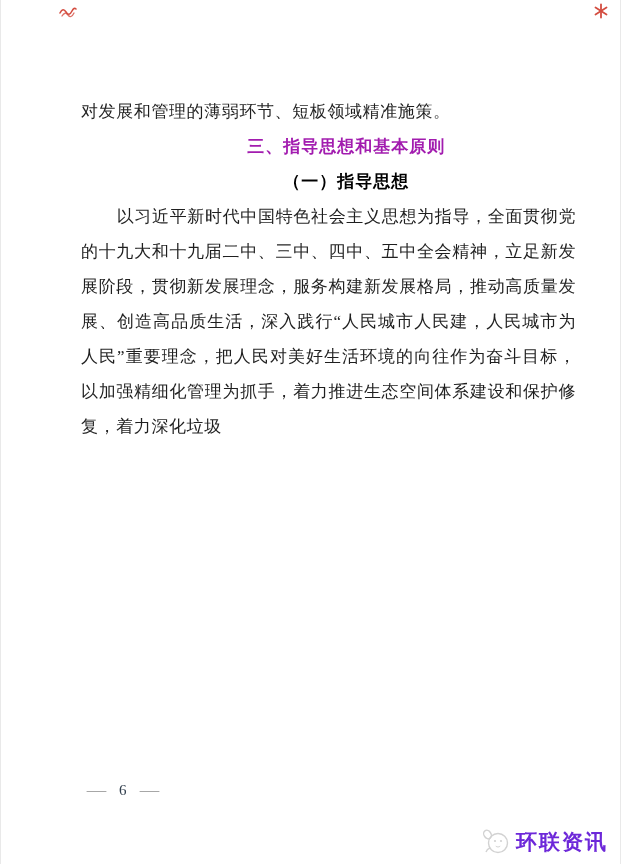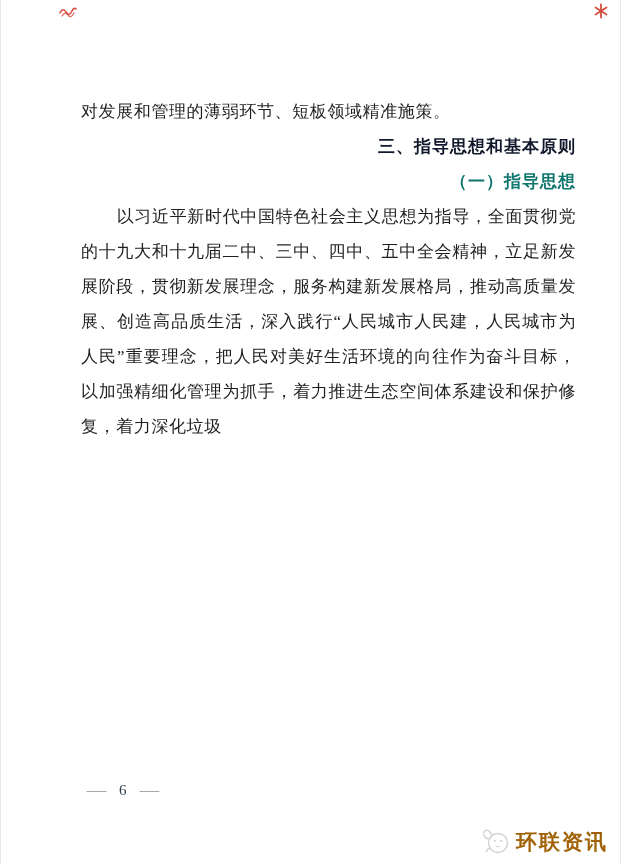--- a/index.html
+++ b/index.html
@@ -39,29 +39,29 @@
     line-height: 35px;
     letter-spacing: 0.6px;
     text-align: justify;
     text-justify: inter-character;
     word-break: break-all;
   }
   .content .indent { text-indent: 2.1em; }
   .content .heading {
     font-family: "Liberation Sans", "DejaVu Sans", sans-serif;
     font-weight: 700;
-    color: #0f172a;
+    color: #a21caf;
     letter-spacing: 1px;
-    text-align: right;
+    text-align: center;
   }
   .content .subheading {
     font-weight: 700;
-    color: #0f766e;
+    color: #000000;
     letter-spacing: 1px;
-    text-align: right;
+    text-align: center;
   }
 
   
   .footer {
     position: absolute;
     left: 88px;
     top: 782px;
     display: flex;
     align-items: center;
     gap: 15px;
@@ -87,21 +87,21 @@
     align-items: center;
     gap: 4px;
     color: #cccccc;
     user-select: none;
   }
   .watermark .brand-text {
     font-family: "Liberation Sans", "DejaVu Sans", sans-serif;
     font-size: 21px;
     font-weight: 700;
     letter-spacing: 2px;
-    color: #a16207;
+    color: #6d28d9;
   }
 </style>
 </head>
 <body>
 
 <div class="page">
 
   <svg class="red-mark left" width="18" height="12" viewBox="0 0 18 12">
     <path d="M1,7 q3,-6 6,-1 q3,5 6,-1 q2,-4 4,-2" fill="none" stroke="#cf3a2c" stroke-width="1.6" stroke-linecap="round"></path>
     <path d="M3,10 q3,-5 6,-1 q3,4 6,-2" fill="none" stroke="#cf3a2c" stroke-width="1.3" stroke-linecap="round" opacity="0.8"></path>

